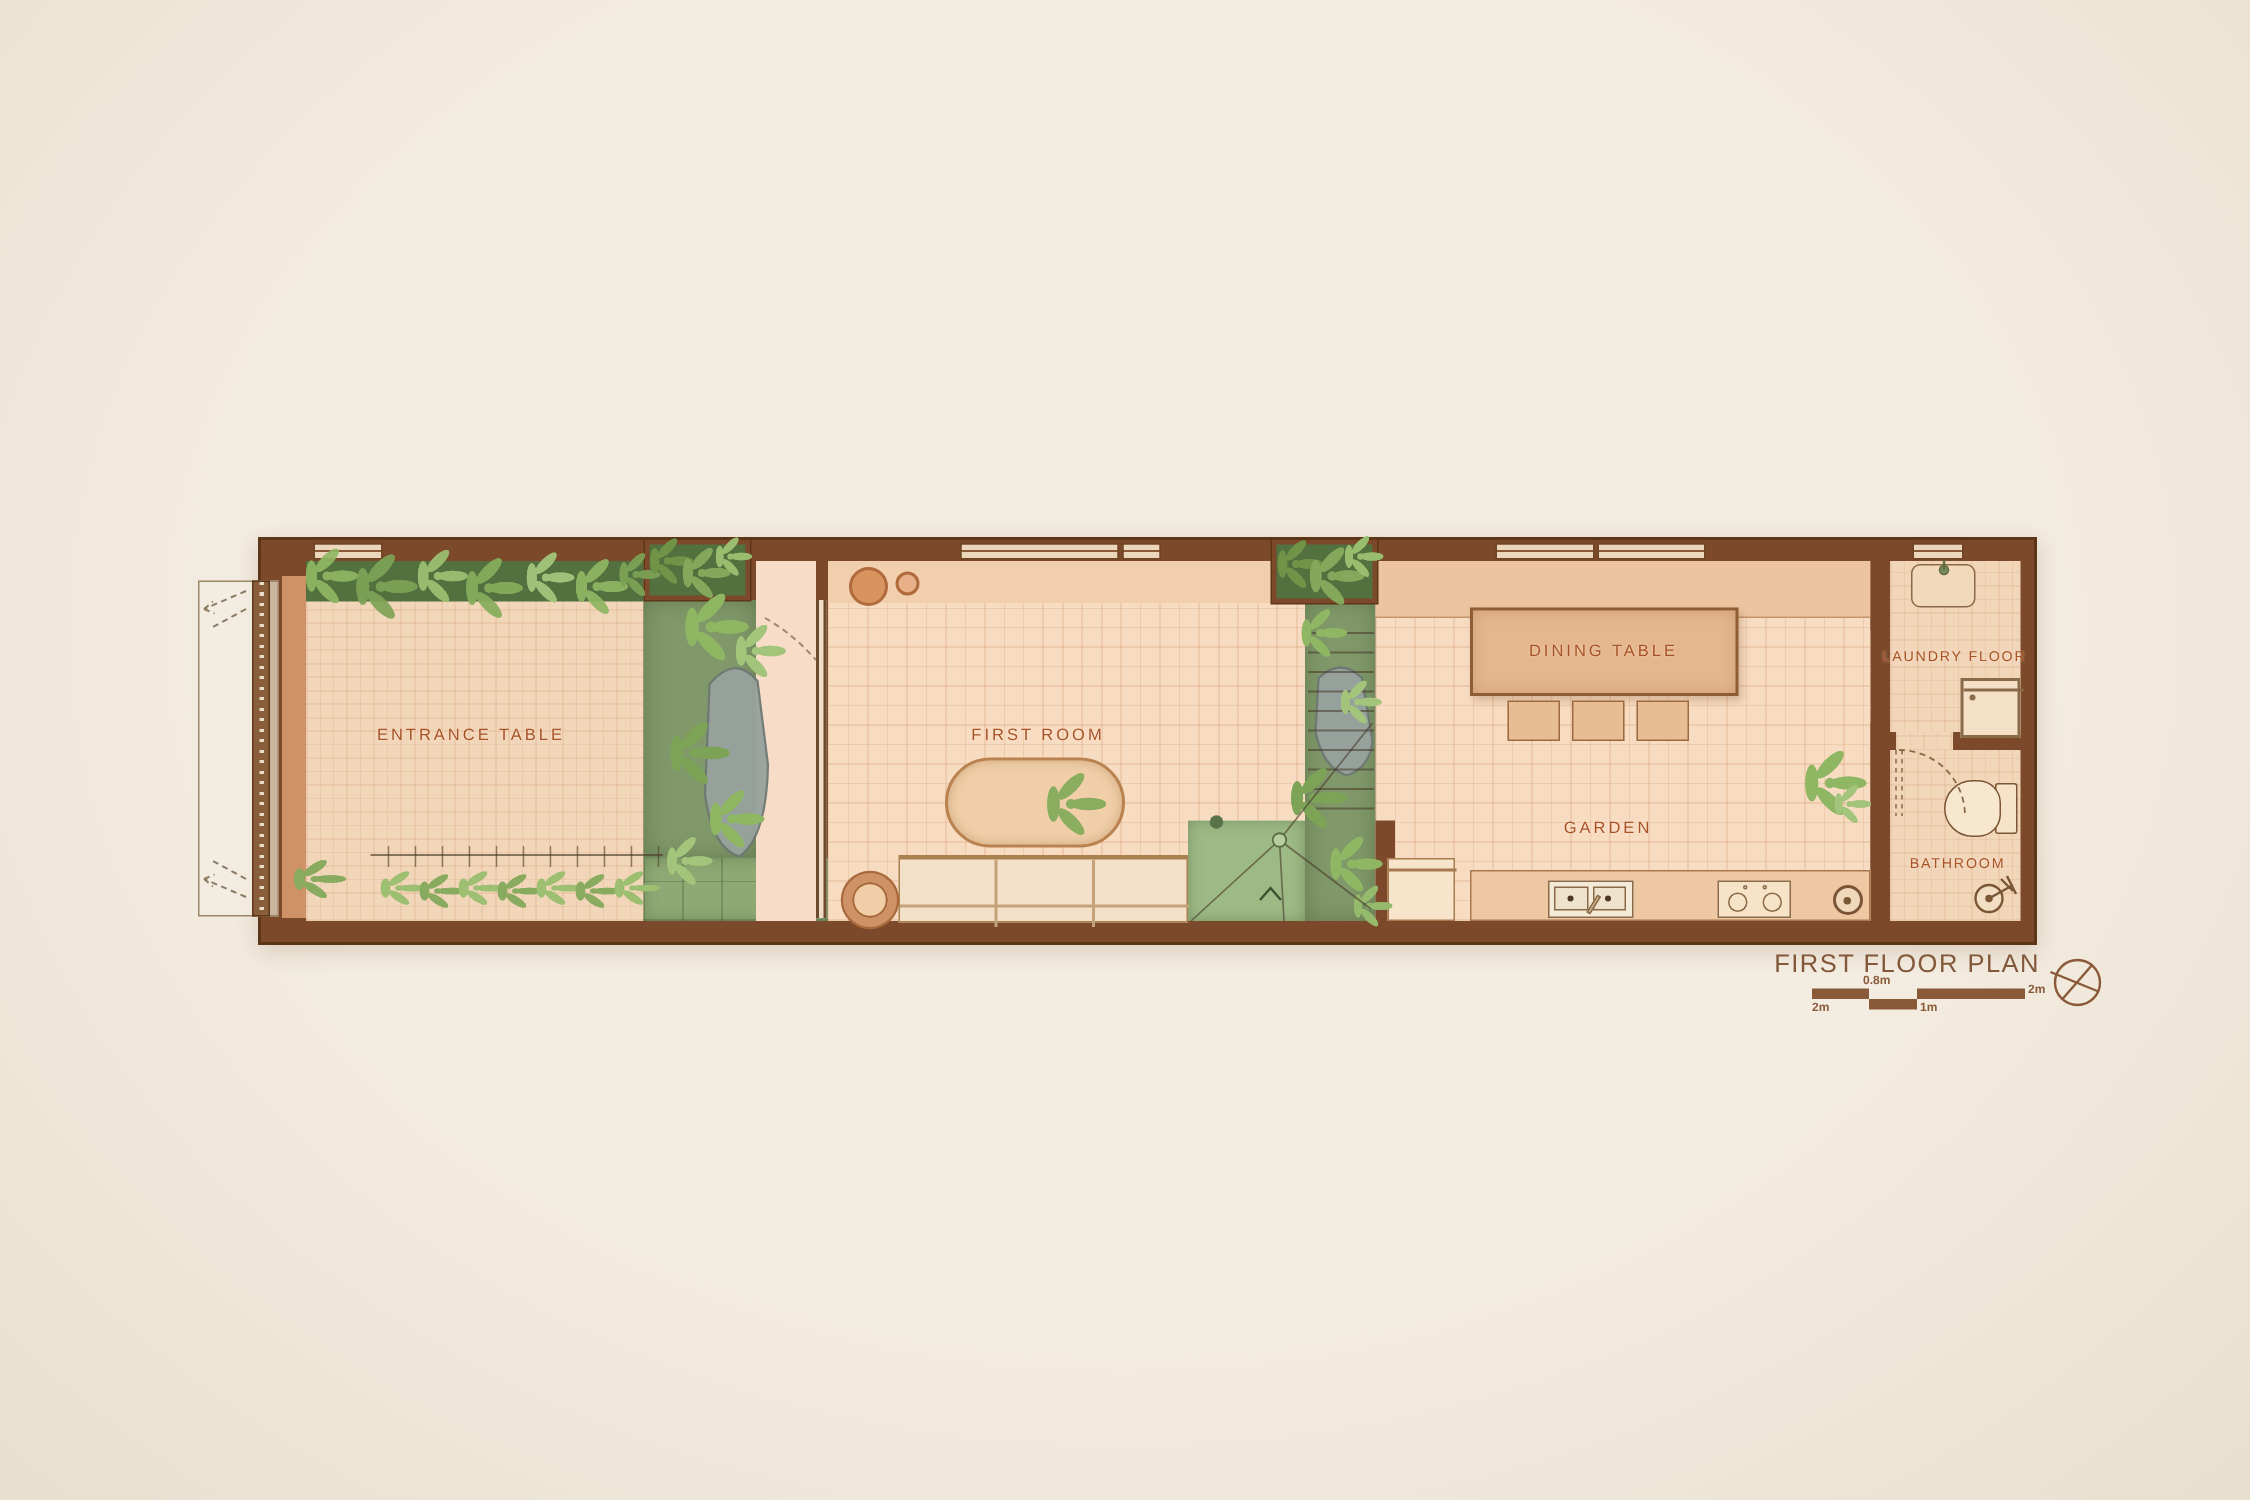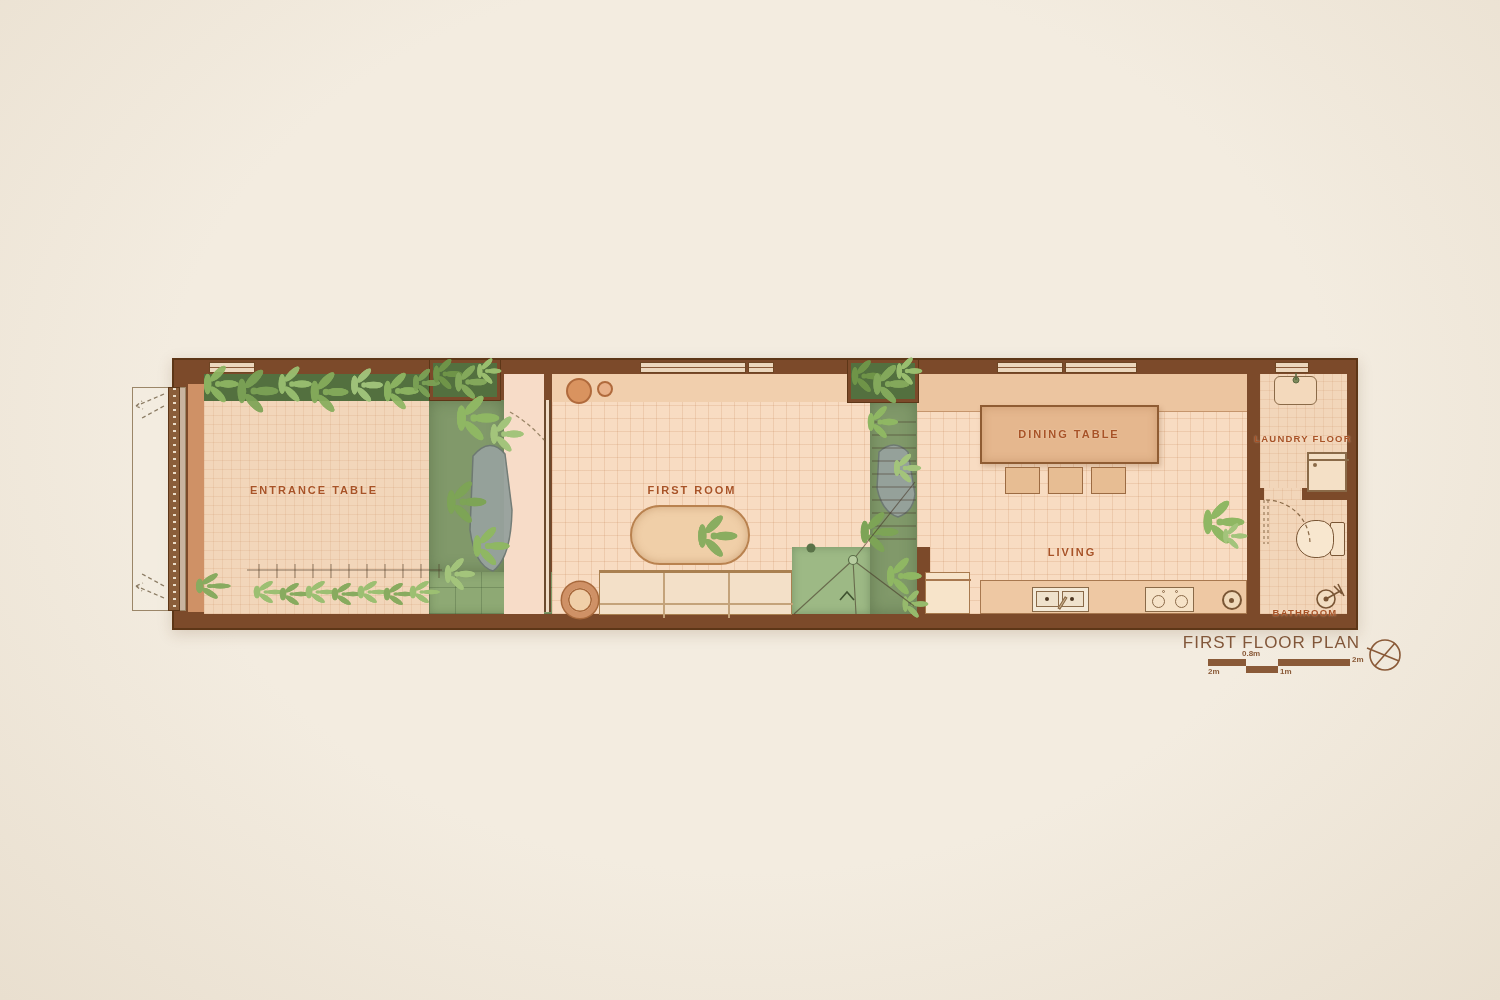--- a/index.html
+++ b/index.html
@@ -42,21 +42,21 @@
   .landing{background:#9db985;box-shadow:inset 0 0 9px rgba(55,80,45,.35);}
   .planter{background:#53703f;}
   .planterbox{background:#53703f;border:3px solid #7c4a2a;box-shadow:0 0 0 1px #5d3617;}
   .window{
     background:linear-gradient(#ecd7bd 42%, #8a5a38 42% 58%, #ecd7bd 58%);
     border:1px solid #6e4523;
   }
   .furn{background:#f6e4cb;border:1.5px solid #a87a4e;}
   .room-label{
     position:absolute;transform:translate(-50%,-50%);
-    color:#a85327;font-weight:bold;font-size:11px;letter-spacing:2px;
+    color:#a85327;font-weight:normal;font-size:11px;letter-spacing:2px;
     white-space:nowrap;text-shadow:0 0 2px rgba(255,240,225,.6);
   }
   .circle{border-radius:50%;}
   
   #title-block{left:1040px;top:633px;width:320px;text-align:right;}
   #plan-title{
     color:#82573a;font-weight:normal;font-size:17px;letter-spacing:1px;
   }
   #scalebar{left:1208px;top:656px;width:152px;height:22px;}
   #scalebar .seg{position:absolute;background:#8a5a38;height:7px;}
@@ -152,23 +152,23 @@
     <div class="abs" style="left:0;top:5px;width:40px;height:1.5px;background:#8a6a48;"></div>
     <div class="abs circle" style="left:4px;top:9px;width:4px;height:4px;background:#8a6a48;"></div>
   </div>
 
   <div class="abs" style="left:1156px;top:162px;width:15px;height:34px;background:#f6e2c8;border:1.5px solid #7a5635;border-radius:2px;"></div>
   <div class="abs" style="left:1122px;top:160px;width:38px;height:38px;border-radius:50% 40% 40% 50%;background:#f8e7cf;border:1.5px solid #7a5635;"></div>
 
   <div class="room-label" style="left:140px;top:130px;">ENTRANCE TABLE</div>
   <div class="room-label" style="left:518px;top:130px;">FIRST ROOM</div>
   <div class="room-label" style="left:895px;top:74px;font-size:11px;">DINING TABLE</div>
-  <div class="room-label" style="left:898px;top:192px;">LIVING</div>
+  <div class="room-label" style="left:898px;top:192px;">GARDEN</div>
   <div class="room-label" style="left:1129px;top:78px;font-size:9.5px;letter-spacing:1.2px;">LAUNDRY FLOOR</div>
-  <div class="room-label" style="left:1131px;top:216px;font-size:9.5px;letter-spacing:1.2px;margin-top:36px;">BATHROOM</div>
+  <div class="room-label" style="left:1131px;top:216px;font-size:9.5px;letter-spacing:1.2px;">BATHROOM</div>
 
   <svg id="overlay" viewBox="-46 0 1232 272">
     <defs>
       <g id="rosette">
         <ellipse cx="9" cy="0" rx="9" ry="3.2"></ellipse>
         <ellipse cx="6.4" cy="6.4" rx="9" ry="3.2" transform="rotate(45)"></ellipse>
         <ellipse cx="0" cy="9" rx="9" ry="3.2" transform="rotate(90)"></ellipse>
         <ellipse cx="-6.4" cy="6.4" rx="9" ry="3.2" transform="rotate(135)"></ellipse>
         <ellipse cx="-9" cy="0" rx="9" ry="3.2" transform="rotate(180)"></ellipse>
         <ellipse cx="-6.4" cy="-6.4" rx="9" ry="3.2" transform="rotate(225)"></ellipse>

